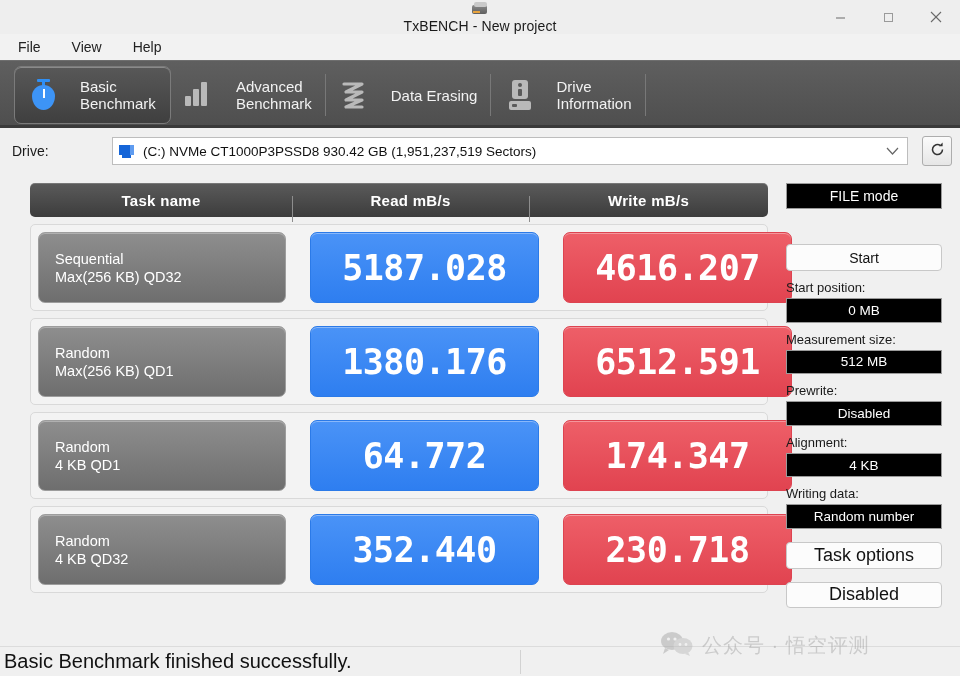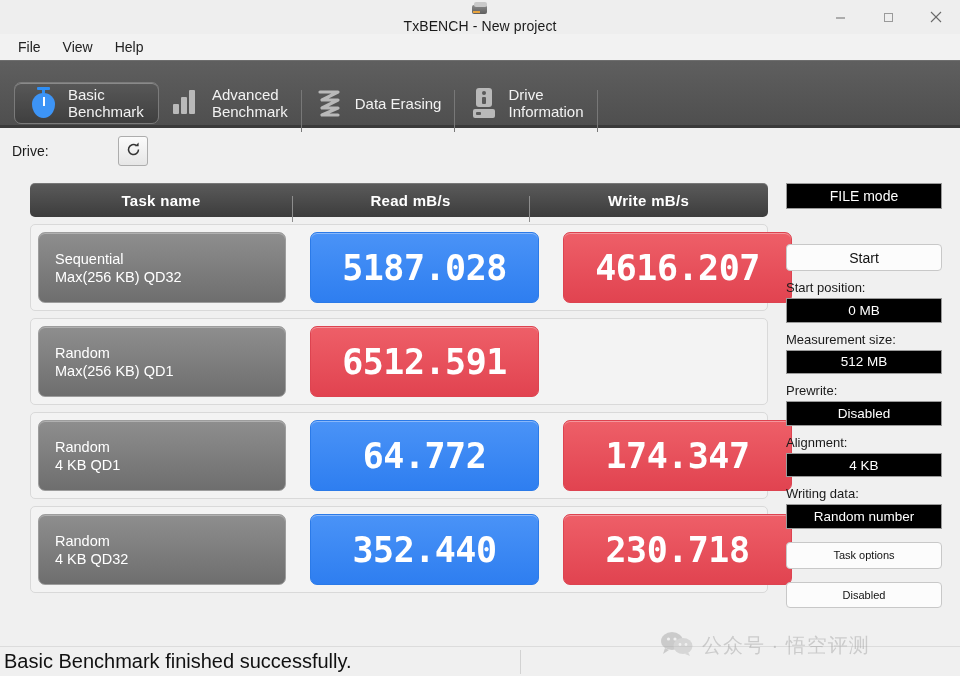--- a/index.html
+++ b/index.html
@@ -63,21 +63,21 @@
   }
   .win-btn svg { display: block; }
 
   
   .menubar {
     height: 26px;
     background: #f2f2f2;
     display: flex;
     align-items: center;
     padding-left: 8px;
-    gap: 2px;
+    gap: 11px;
   }
   .menu-item {
     font-size: 14px;
     color: #222;
     padding: 3px 10px;
   }
 
   
   .tabstrip {
     height: 68px;
@@ -88,24 +88,24 @@
     border-top: 1px solid #6e6e6e;
     position: relative;
   }
   .tabstrip::after {
     content: "";
     position: absolute; left: 0; right: 0; bottom: 0;
     height: 3px;
     background: #3a3a3a;
   }
   .tab {
-    height: 42px;
-    display: flex;
-    align-items: center;
-    gap: 9px;
+    height: 58px;
+    display: flex;
+    align-items: center;
+    gap: 21px;
     padding: 0 14px;
     position: relative;
     color: #e8e8e8;
     z-index: 2;
     margin-bottom: 4px;
   }
   .tab.active {
     background: linear-gradient(#585858, #3f3f3f);
     border: 1px solid #7b7b7b;
     border-radius: 7px;
@@ -307,21 +307,21 @@
     font-size: 13.5px;
     display: flex; align-items: center; justify-content: center;
   }
   .panel-btn {
     height: 28px;
     margin-top: 13px;
     background: #fcfcfc;
     border: 1px solid #c8c8c8;
     border-radius: 4px;
     color: #111;
-    font-size: 11px;
+    font-size: 18px;
     display: flex; align-items: center; justify-content: center;
   }
 
   
   .watermark {
     position: absolute;
     left: 660px; bottom: 16px;
     display: flex; align-items: center; gap: 8px;
     opacity: .42;
     pointer-events: none;
@@ -429,20 +429,33 @@
       </div>
       <div class="tab-label">Drive
 Information</div>
       <div class="sep"></div>
     </div>
 
   </div>
 
   <div class="driverow">
     <div class="drive-label">Drive:</div>
+    <div class="drive-combo">
+      <div class="drive-mini-icon">
+        <div class="m1"></div>
+          <div class="m2"></div>
+          <div class="m3"></div>
+      </div>
+      <div class="drive-text">(C:) NVMe CT1000P3PSSD8  930.42 GB (1,951,237,519 Sectors)</div>
+      <div class="combo-arrow">
+        <svg width="13" height="9" viewBox="0 0 13 9">
+            <path d="M1 1 L6.5 7 L12 1" fill="none" stroke="#666" stroke-width="1.2"></path>
+          </svg>
+      </div>
+    </div>
     <div class="refresh-btn">
       <span>
         <svg width="19" height="19" viewBox="0 0 19 19">
           <path d="M14.5 9.5 a5 5 0 1 1 -2.2 -4.1" fill="none" stroke="#333" stroke-width="1.5"></path>
           <path d="M14.6 2.6 L14.6 6.3 L11 6.3 Z" fill="#333"></path>
         </svg>
       </span>
     </div>
   </div>
 
@@ -462,20 +475,21 @@
         </div>
         <div class="val-chip val-read">5187.028</div>
         <div class="val-chip val-write">4616.207</div>
       </div>
 
       <div class="res-row">
         <div class="task-chip">
           <div class="task-l1">Random</div>
           <div class="task-l2">Max(256 KB) QD1</div>
         </div>
+        <div class="val-chip val-read">1380.176</div>
         <div class="val-chip val-write">6512.591</div>
       </div>
 
       <div class="res-row">
         <div class="task-chip">
           <div class="task-l1">Random</div>
           <div class="task-l2">4 KB QD1</div>
         </div>
         <div class="val-chip val-read">64.772</div>
         <div class="val-chip val-write">174.347</div>

